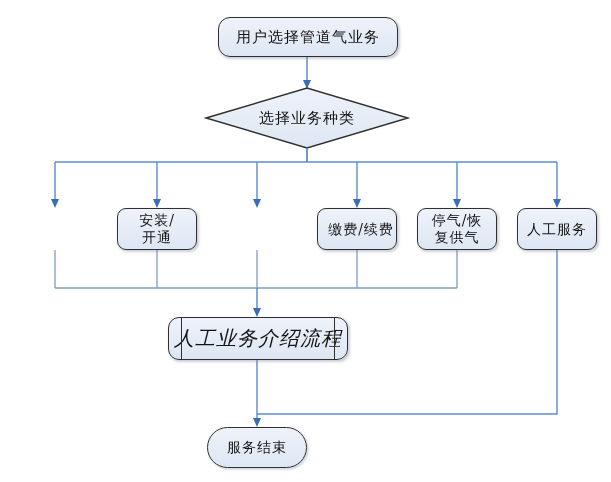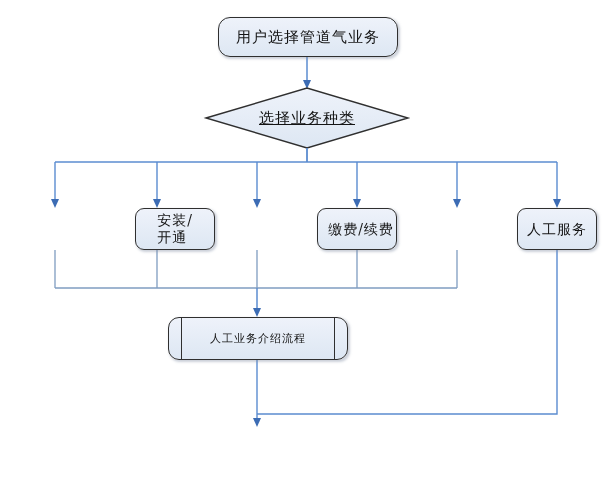--- a/index.html
+++ b/index.html
@@ -4,36 +4,36 @@
 <style>
   html,body { margin:0; padding:0; background:#ffffff; }
   .canvas {
     position:relative; width:611px; height:482px; background:#ffffff;
     font-family:"DejaVu Serif","Liberation Serif",serif; color:#141414;
     overflow:hidden;
   }
   svg.connectors { position:absolute; left:0; top:0; width:611px; height:482px; }
   .node {
     position:absolute; box-sizing:border-box;
-    display:flex; align-items:center; justify-content:center; 
+    display:flex; align-items:center; justify-content:center; text-align:center;
     background:linear-gradient(180deg,#eef2fa 0%,#dde7f3 100%);
     border:1.4px solid #2f2f2f;
     box-shadow:1.5px 1.5px 2.5px rgba(125,138,160,0.40);
     white-space:pre-line;
   }
   .node-start { left:218px; top:17px; width:180px; height:40px; border-radius:12px; font-size:15px; letter-spacing:1px; }
   .decision-label {
     position:absolute; left:206px; top:100px; width:202px; height:36px;
     display:flex; align-items:center; justify-content:center;
-    font-size:15px; letter-spacing:1px;text-decoration:underline;
+    font-size:15px; letter-spacing:1px;
   }
   .node-option { top:208px; width:80px; height:42px; border-radius:9px; font-size:14px; line-height:17px; letter-spacing:1px; }
-  .opt-1 { left:15px; }  .opt-2 { left:135px; } .opt-3 { left:217px; }
+  .opt-1 { left:15px; }  .opt-2 { left:117px; } .opt-3 { left:217px; }
   .opt-4 { left:317px;padding-left:8px; } .opt-5 { left:417px; } .opt-6 { left:517px; }
-  .node-predefined { left:168px; top:317px; width:180px; height:43px; border-radius:11px; font-size:11px; letter-spacing:1px; }
+  .node-predefined { left:168px; top:317px; width:180px; height:43px; border-radius:11px; font-size:20px; letter-spacing:1px;font-style:italic; }
   .predef-bar { position:absolute; top:0; bottom:0; width:0; border-left:1.4px solid #2f2f2f; }
   .predef-bar-left  { left:12px; }
   .predef-bar-right { right:12px; }
   .node-end { left:207px; top:427px; width:100px; height:41px; border-radius:21px; font-size:14px; letter-spacing:1px; }
 </style>
 </head>
 <body>
 
 <div class="canvas">
 
@@ -82,22 +82,25 @@
     <polyline points="557,250 557,414 257,414" fill="none" stroke="#5b8cd0" stroke-width="1.4"></polyline>
   </svg>
 
   <div class="node node-start">用户选择管道气业务</div>
 
   <div class="decision-label">选择业务种类</div>
 
   <div class="node node-option opt-2">安装/
 开通</div>
   <div class="node node-option opt-4">缴费/续费</div>
+  <div class="node node-option opt-5">停气/恢
+复供气</div>
   <div class="node node-option opt-6">人工服务</div>
 
   <div class="node node-predefined">
     <div class="predef-bar predef-bar-left"></div>
     <div class="predef-bar predef-bar-right"></div>
     <span>人工业务介绍流程</span>
   </div>
 
+  <div class="node node-end">服务结束</div>
 
 </div>
 
 </body></html>

